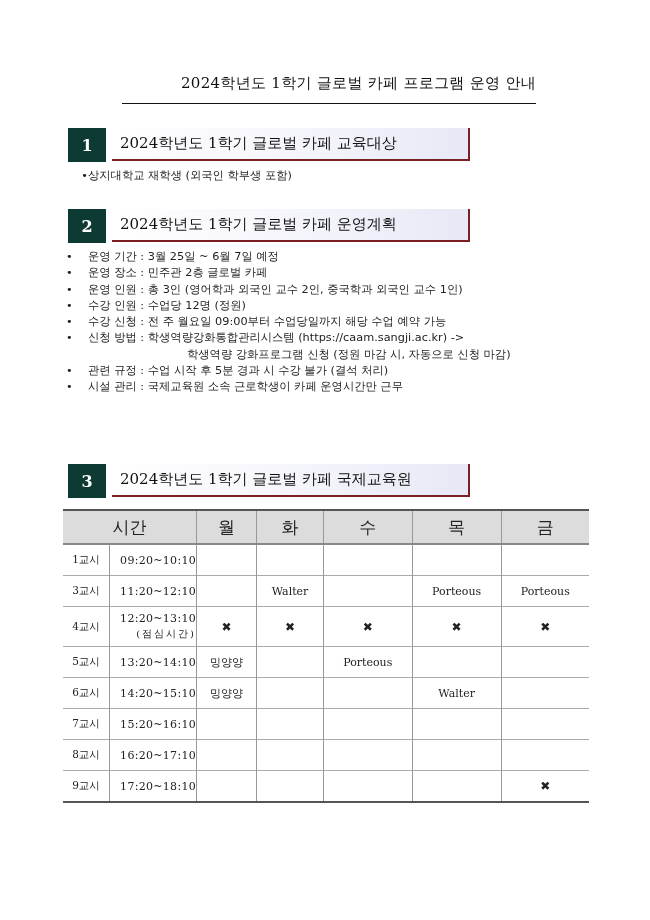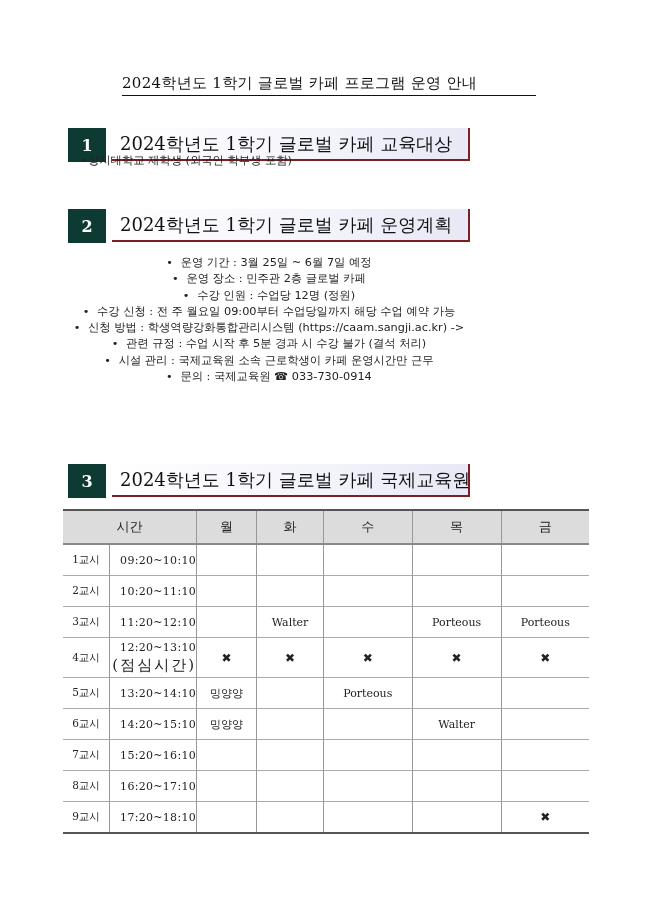--- a/index.html
+++ b/index.html
@@ -3,91 +3,92 @@
 <meta charset="utf-8">
 <style>
   html, body { margin: 0; padding: 0; background: #ffffff; }
   body {
     width: 650px; height: 920px; position: relative; overflow: hidden;
     font-family: "DejaVu Serif", "Liberation Serif", serif;
     color: #111;
   }
   .doc-title {
     position: absolute; left: 122px; top: 74px; width: 414px;
-    font-size: 15px; letter-spacing: 0.3px; text-align: left;
-    border-bottom: 1.5px solid #111; padding-bottom: 2px; white-space: nowrap;
+    font-size: 15px; letter-spacing: 0.3px; text-align: right;
+    border-bottom: 1.5px solid #111; padding-bottom: 10px; white-space: nowrap;
   }
   .sec-header { position: absolute; left: 68px; height: 36px; width: 402px; }
   .sec-num {
     position: absolute; left: 0; top: 0; width: 38px; height: 34px;
     background: #0e3a34; color: #fff; font-weight: bold; font-size: 16px;
     display: flex; align-items: center; justify-content: center;
     font-family: "DejaVu Serif", serif;
   }
   .sec-title {
     position: absolute; left: 44px; top: 0; right: 0; height: 33px;
     background: linear-gradient(to right, #ffffff 0%, #f3f3fb 60%, #e8e8f6 100%);
     border-bottom: 2px solid #7a1f24; border-right: 2px solid #7a1f24;
     display: flex; align-items: center; padding-left: 8px; box-sizing: border-box;
-    font-size: 18px; white-space: nowrap;
+    font-size: 15px; white-space: nowrap;
   }
   .bullets { position: absolute; left: 66px; margin: 0; padding: 0; list-style: none;
     font-family: "DejaVu Sans", "Liberation Sans", sans-serif; font-size: 11.3px; color: #222; }
   .bullets li { position: relative; padding-left 0; height: 16.3px; line-height: 16.3px; white-space: nowrap; }
   .bullets li .dot { display: inline-block; width: 22px; }
   .bullets li.cont { padding-left: 0; }
   .bullets li.cont .indent { display: inline-block; width: 121px; }
   table.timetable {
     position: absolute; left: 63px; top: 509px; width: 526px;
     border-collapse: collapse; font-size: 11px;
     font-family: "DejaVu Serif", "Liberation Serif", serif; color: #222;
     border-top: 2.5px solid #555; border-bottom: 2.5px solid #555;
   }
   .timetable th {
     background: #dcdcdc; font-weight: normal; height: 30px;
     border-bottom: 2px solid #888; border-left: 1px solid #999;
-    font-family: "DejaVu Sans", sans-serif; font-size: 13px;
+    font-family: "DejaVu Sans", sans-serif; font-size: 17px;
   }
   .timetable th:first-child { border-left: none; }
   .timetable td {
     border-left: 1px solid #999; border-top: 1px solid #aaa; height: 30px;
     text-align: center; padding: 0;
   }
   .timetable td.period { border-left: none; width: 46px; font-size: 10.5px; }
   .timetable td.time { width: 86px; font-size: 11px; letter-spacing: 0.3px; text-align: right; }
   .timetable tr.tall td { height: 39px; }
-  .timetable td.time .sub { display: block; font-size: 15px; letter-spacing: 2px; margin-top: 2px; }
+  .timetable td.time .sub { display: block; font-size: 10px; letter-spacing: 2px; margin-top: 2px; }
   .xmark { font-weight: bold; font-size: 12px; font-family: "DejaVu Sans", sans-serif; }
 </style>
 </head>
 <body>
 
 <div class="doc-title">2024학년도 1학기 글로벌 카페 프로그램 운영 안내</div>
 
 <div class="sec-header" style="top:128px;">
   <div class="sec-num">1</div>
   <div class="sec-title">2024학년도 1학기 글로벌 카페 교육대상</div>
 </div>
-<ul class="bullets" style="top:153px;text-align:right;">
+<ul class="bullets" style="top:168px;text-align:right;">
   <li><span class="dot">•</span><span>상지대학교 재학생 (외국인 학부생 포함)</span></li>
 </ul>
 
 <div class="sec-header" style="top:209px;">
   <div class="sec-num">2</div>
   <div class="sec-title">2024학년도 1학기 글로벌 카페 운영계획</div>
 </div>
-<ul class="bullets" style="top:255px;text-align:center;">
+<ul class="bullets" style="top:249px;">
   <li><span class="dot">•</span><span>운영 기간 : 3월 25일 ~ 6월 7일 예정</span></li>
   <li><span class="dot">•</span><span>운영 장소 : 민주관 2층 글로벌 카페</span></li>
+  <li><span class="dot">•</span><span>운영 인원 : 총 3인 (영어학과 외국인 교수 2인, 중국학과 외국인 교수 1인)</span></li>
   <li><span class="dot">•</span><span>수강 인원 : 수업당 12명 (정원)</span></li>
   <li><span class="dot">•</span><span>수강 신청 : 전 주 월요일 09:00부터 수업당일까지 해당 수업 예약 가능</span></li>
   <li><span class="dot">•</span><span>신청 방법 : 학생역량강화통합관리시스템 (https://caam.sangji.ac.kr) -&gt;</span></li>
+  <li class="cont"><span class="indent"></span><span>학생역량 강화프로그램 신청 (정원 마감 시, 자동으로 신청 마감)</span></li>
   <li><span class="dot">•</span><span>관련 규정 : 수업 시작 후 5분 경과 시 수강 불가 (결석 처리)</span></li>
   <li><span class="dot">•</span><span>시설 관리 : 국제교육원 소속 근로학생이 카페 운영시간만 근무</span></li>
-  <li><span class="dot">•</span><span>문의 : 국제교육원 ☎ 033-730-0914</span></li>
 </ul>
 
 <div class="sec-header" style="top:464px;">
   <div class="sec-num">3</div>
   <div class="sec-title">2024학년도 1학기 글로벌 카페 국제교육원</div>
 </div>
 
 <table class="timetable">
   <thead>
     <tr>
@@ -96,29 +97,20 @@
       <th>화</th>
       <th>수</th>
       <th>목</th>
       <th>금</th>
     </tr>
   </thead>
   <tbody>
     <tr>
       <td class="period">1교시</td>
       <td class="time">09:20~10:10</td>
-      <td></td>
-      <td></td>
-      <td></td>
-      <td></td>
-      <td></td>
-    </tr>
-    <tr>
-      <td class="period">2교시</td>
-      <td class="time">10:20~11:10</td>
       <td></td>
       <td></td>
       <td></td>
       <td></td>
       <td></td>
     </tr>
     <tr>
       <td class="period">3교시</td>
       <td class="time">11:20~12:10</td>
       <td></td>

